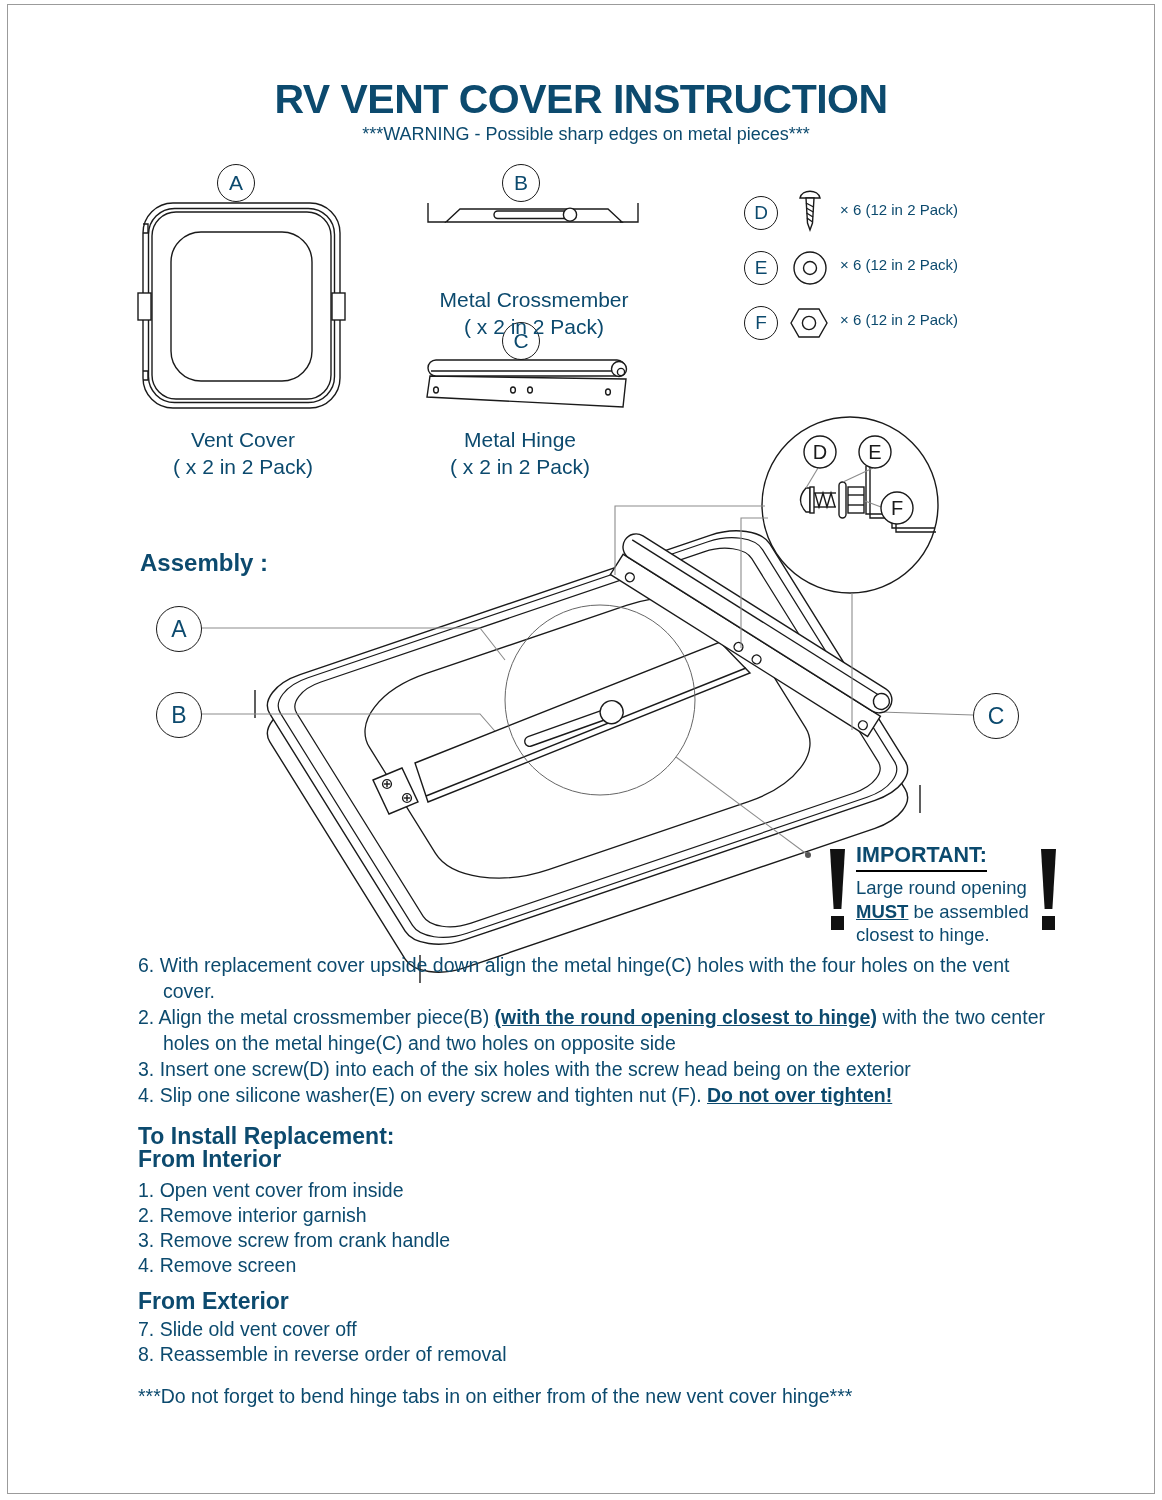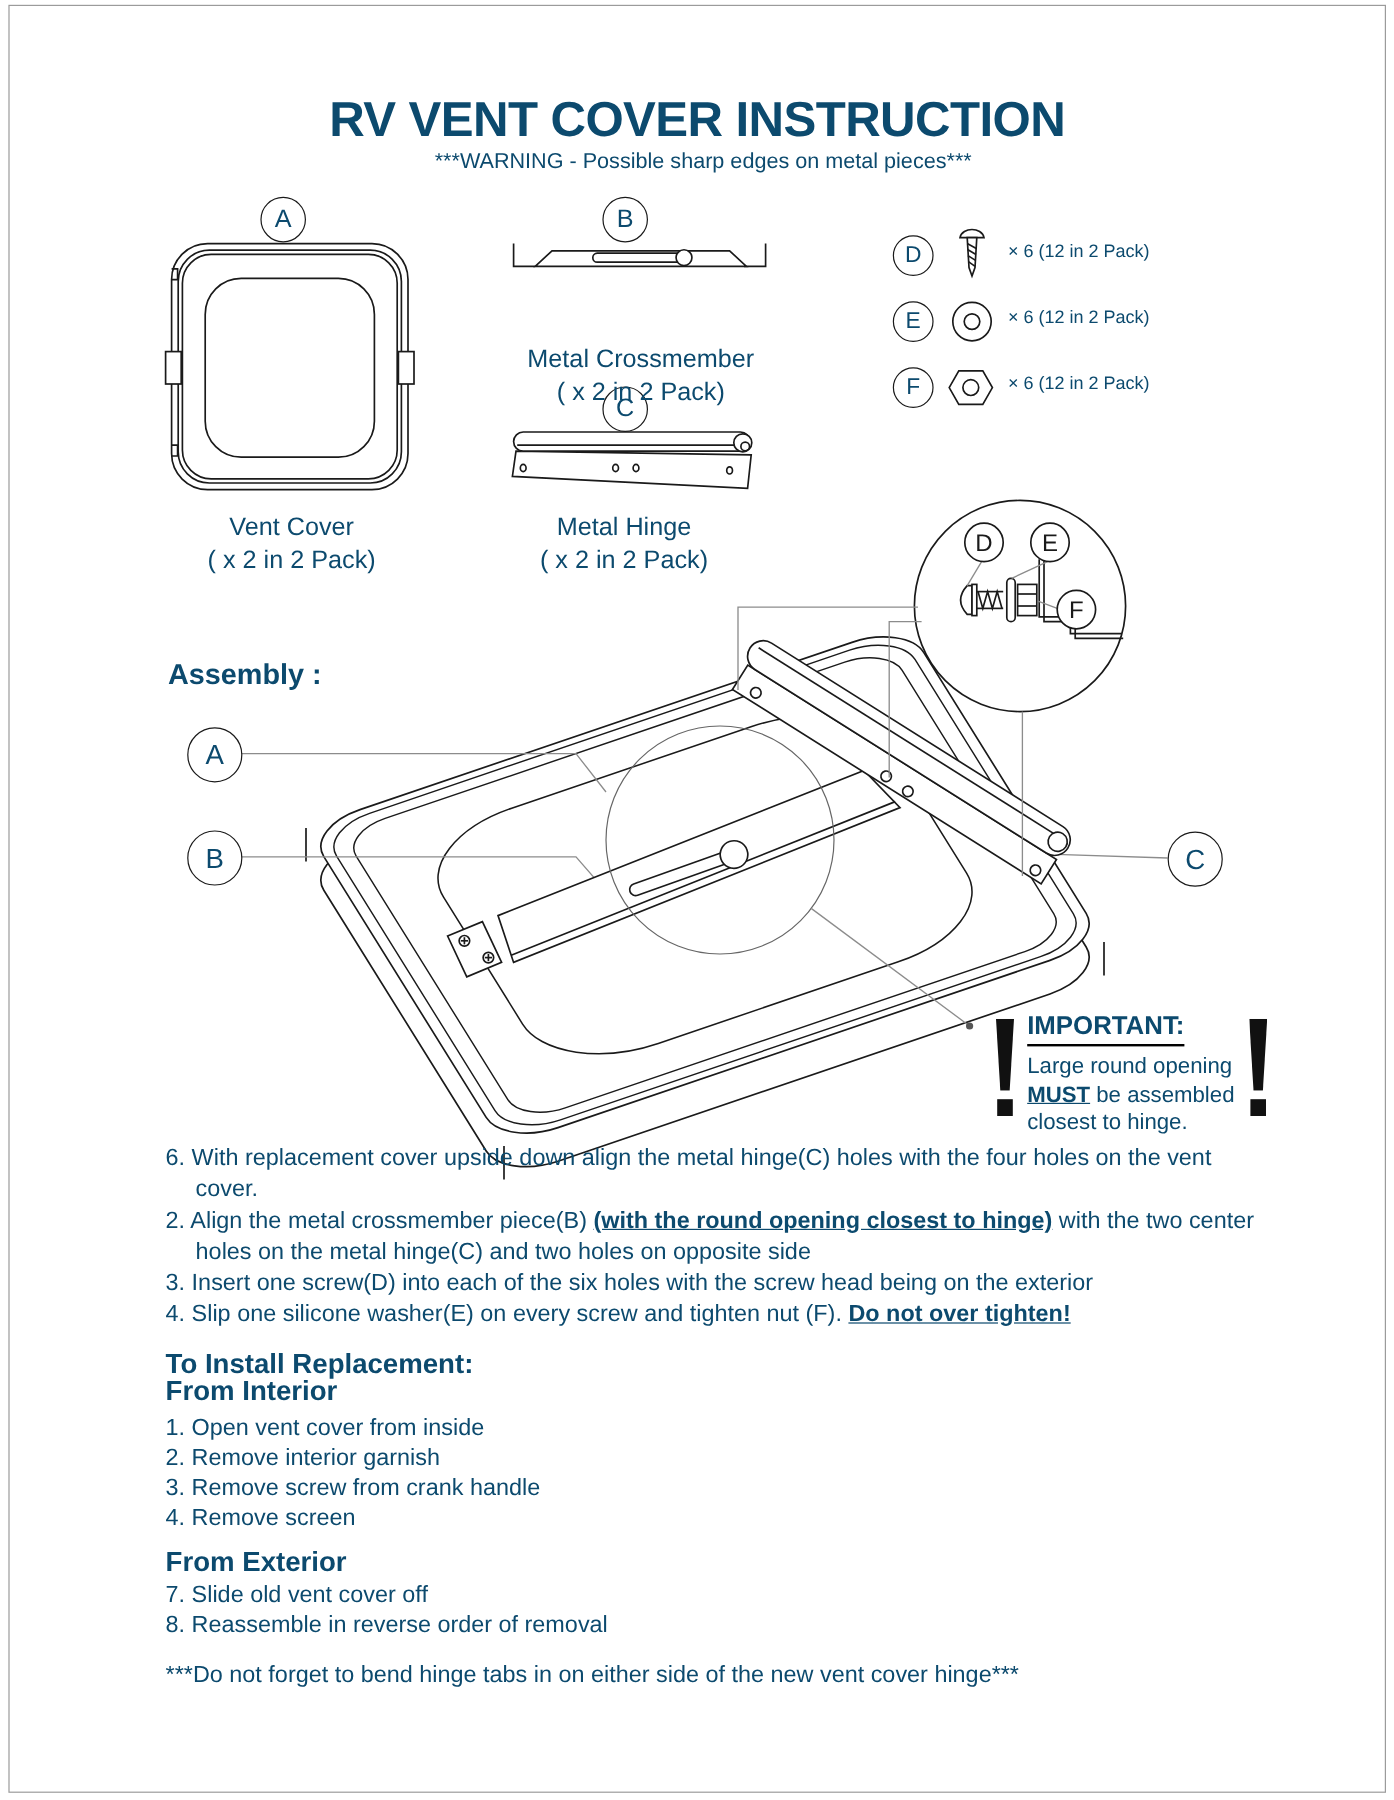--- a/index.html
+++ b/index.html
@@ -258,15 +258,15 @@
       <div class="list-line">3. Remove screw from crank handle</div>
       <div class="list-line">4. Remove screen</div>
     </div>
 
     <div class="sect-h" style="margin-top:12px;">From Exterior</div>
     <div style="margin-top:4px;">
       <div class="list-line">7. Slide old vent cover off</div>
       <div class="list-line">8. Reassemble in reverse order of removal</div>
     </div>
 
-    <div class="footnote">***Do not forget to bend hinge tabs in on either side of the new vent cover hinge***</div>
+    <div class="footnote">***Do not forget to bend hinge tabs in on either from of the new vent cover hinge***</div>
   </div>
 </div>
 
 </body></html>

